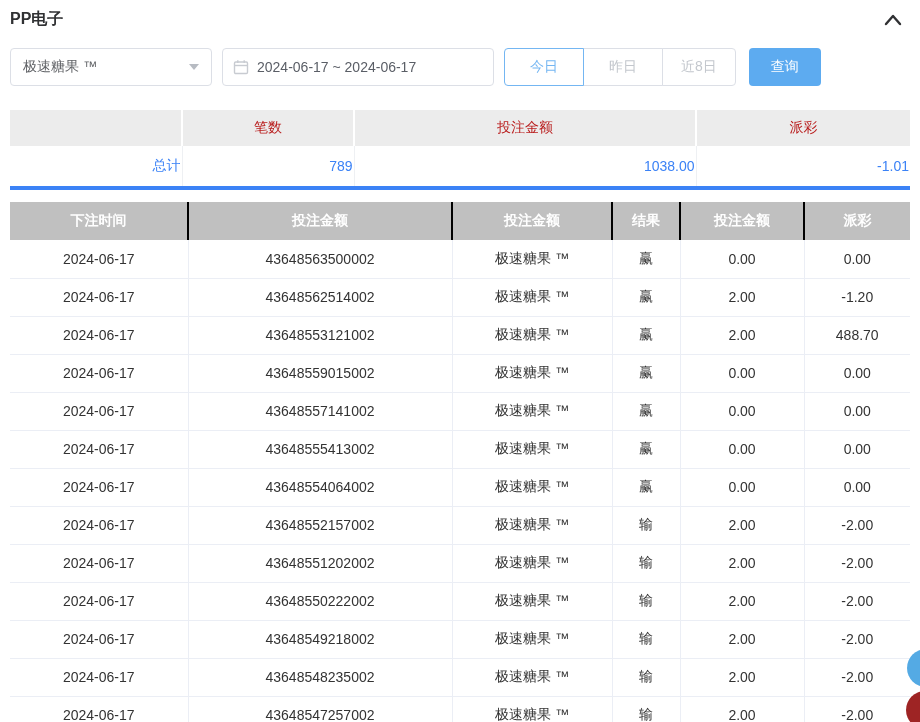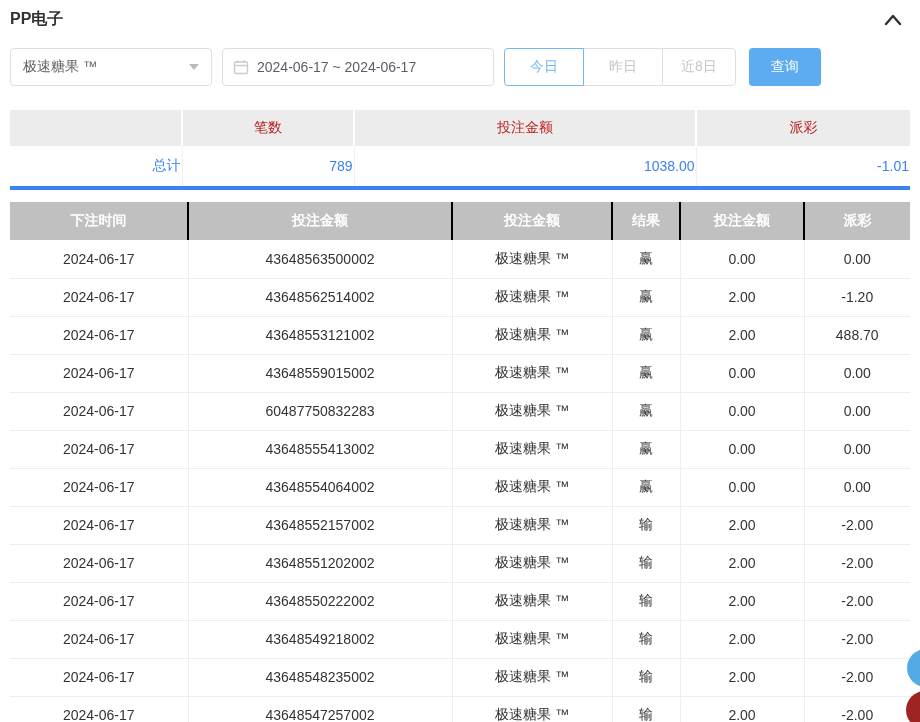--- a/index.html
+++ b/index.html
@@ -302,21 +302,21 @@
         <tr>
           <td>2024-06-17</td>
           <td>43648559015002</td>
           <td>极速糖果 ™</td>
           <td>赢</td>
           <td>0.00</td>
           <td>0.00</td>
         </tr>
         <tr>
           <td>2024-06-17</td>
-          <td>60487750832283</td>
+          <td>43648557141002</td>
           <td>极速糖果 ™</td>
           <td>赢</td>
           <td>0.00</td>
           <td>0.00</td>
         </tr>
         <tr>
           <td>2024-06-17</td>
           <td>43648555413002</td>
           <td>极速糖果 ™</td>
           <td>赢</td>

